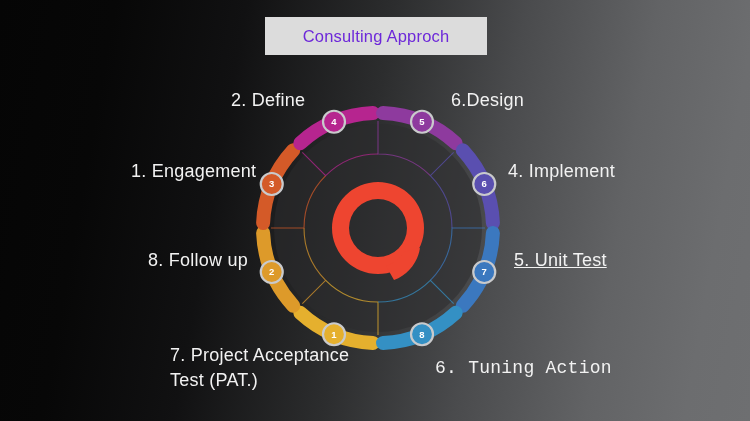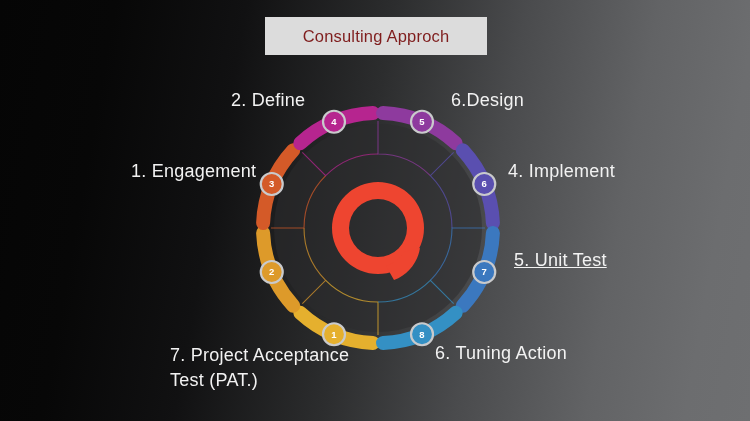--- a/index.html
+++ b/index.html
@@ -32,21 +32,21 @@
     left: 265px;
     top: 17px;
     width: 222px;
     height: 38px;
     background: #dcdcdc;
     display: flex;
     align-items: center;
     justify-content: center;
   }
   #title-text {
-    color: #7f1d1d;
+    color: #6d28d9;
     font-size: 16.5px;
     letter-spacing: .2px;
     white-space: nowrap;
   }
 
   
   #diagram {
     position: absolute;
     left: 0;
     top: 0;
@@ -63,21 +63,21 @@
     white-space: nowrap;
     line-height: 1.38;
   }
   .label.two-line { white-space: normal; }
 
   .lbl-1 { left: 131px; top: 159px; }
   .lbl-2 { left: 231px; top:  88px; }
   .lbl-3 { left: 451px; top:  88px; }
   .lbl-4 { left: 508px; top: 159px; }
   .lbl-5 { left: 514px; top: 248px; text-decoration: underline; }
-  .lbl-6 { left: 435px; top: 341px; }
+  .lbl-6 { left: 435px; top: 356px; font-family: Liberation Mono, monospace; }
   .lbl-7 { left: 170px; top: 343px; width: 200px; }
   .lbl-8 { left: 148px; top: 248px; }
 </style>
 </head>
 <body>
 
 <div id="stage">
 
   <div id="title-box">
     <span id="title-text">Consulting Approch</span>
@@ -169,14 +169,15 @@
   <div class="label lbl-1">1. Engagement</div>
   <div class="label lbl-2">2. Define</div>
   <div class="label lbl-3">6.Design</div>
   <div class="label lbl-4">4. Implement</div>
   <div class="label lbl-5">5. Unit Test</div>
   <div class="label lbl-6">6. Tuning Action</div>
   <div class="label lbl-7 two-line">
     <span>7. Project Acceptance</span><br>
     <span>Test (PAT.)</span>
   </div>
+  <div class="label lbl-8">8. Follow up</div>
 
 </div>
 
 </body></html>

